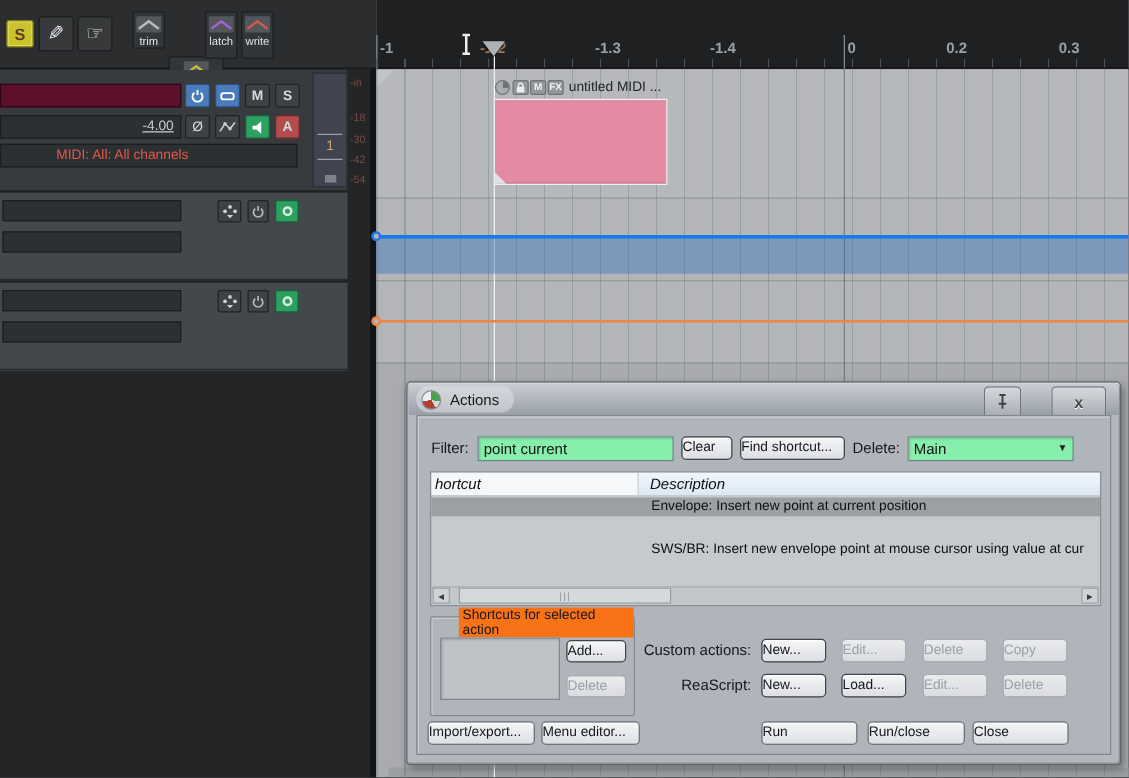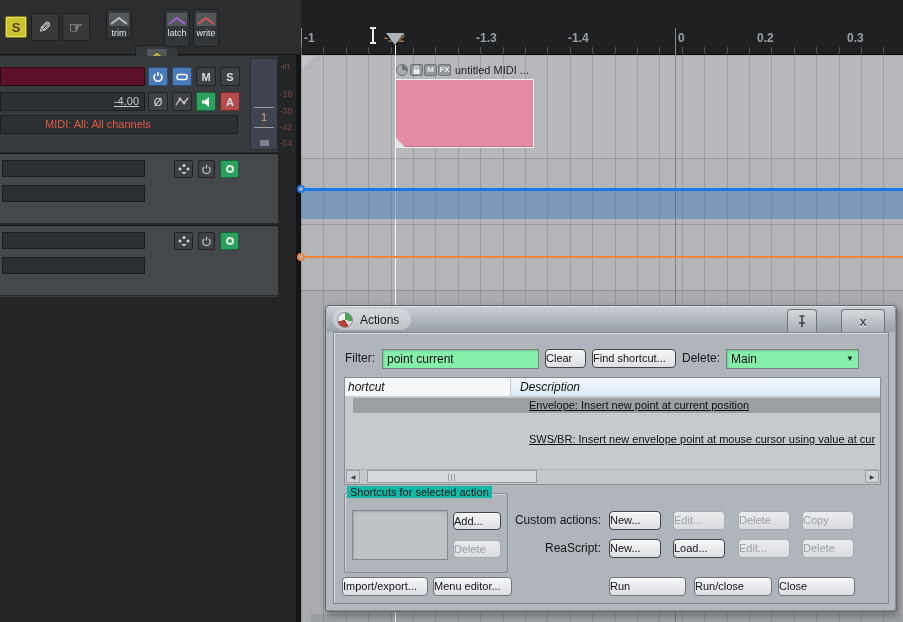--- a/index.html
+++ b/index.html
@@ -63,31 +63,31 @@
   .btn{position:absolute;height:19px;background:linear-gradient(to bottom,#f5f6f7,#dddfe3);border:1px solid #70757c;
       border-radius:4px;font-size:11px;color:#141619;line-height:17px;box-shadow:inset 0 1px 0 #ffffff;}
   .btn.strong{border-color:#42464c;}
   .btn.disabled{color:#9ba0a7;border-color:#a7acb2;background:linear-gradient(to bottom,#e9ebed,#dadce0);box-shadow:none;}
   .dlg-label{position:absolute;font-size:12px;color:#15171a;line-height:19px;}
   .sunken{background:#86efac;border:1px solid #7c8187;box-shadow:inset 1px 1px 2px rgba(0,0,0,0.18);}
   .listview{position:absolute;left:10px;top:44px;width:537px;height:108px;background:#c7cacd;border:1px solid #888d93;overflow:hidden;}
   .lv-header{position:absolute;left:0;top:0;width:100%;height:18px;font-size:12px;color:#0e0f10;display:flex;font-style:italic;}
   .lv-col1{width:166px;background:#f6f7f8;border-right:1px solid #c6c9cc;padding:2px 0 0 3px;}
   .lv-col2{flex:1;background:linear-gradient(to bottom,#f2f7fc,#dbe8f4);padding:2px 0 0 9px;}
-  .lv-row{position:absolute;left:8px;width:100%;height:15px;font-size:11px;color:#0e0f10;padding-left:176px;line-height:15px;white-space:nowrap;overflow:hidden;text-decoration:underline;}
+  .lv-row{position:absolute;left:0;width:100%;height:15px;font-size:11px;color:#0e0f10;padding-left:176px;line-height:15px;white-space:nowrap;overflow:hidden;}
   .lv-row.selected{background:#9da0a3;}
   .hscroll{position:absolute;left:1px;right:1px;bottom:1px;height:14px;background:#c3c7ca;border-top:1px solid #a9adb1;}
   .sb-arrow{position:absolute;top:0;width:14px;height:13px;background:#ced2d6;border:1px solid #9aa0a6;font-size:6px;color:#3a3d40;
       display:flex;align-items:center;justify-content:center;}
   .sb-thumb{position:absolute;top:0;left:21px;width:170px;height:13px;background:#d6d9dc;border:1px solid #989da3;}
   .sb-grip{position:absolute;left:50%;top:3px;width:8px;height:7px;transform:translateX(-50%);
       background:repeating-linear-gradient(to right,#9aa0a6 0 1px,transparent 1px 3px);}
   .groupbox{position:absolute;left:10px;top:160px;width:164px;height:80px;border:1px solid #878c92;border-radius:2px;
       box-shadow:inset 1px 1px 0 #cfd3d7;}
-  .groupbox-label{position:absolute;top:-8px;left:2px;background:#14b8a6;padding:0 3px;font-size:11px;color:#15171a;}
+  .groupbox-label{position:absolute;top:-8px;left:22px;background:#f97316;padding:0 3px;font-size:11px;color:#15171a;}
 </style>
 </head>
 <body>
 
 <div class="app">
 
   <div class="abs toolbar">
     <div class="abs s-btn" style="left:5px;top:16px;width:22px;height:22px;">
       <span>S</span>
     </div>

